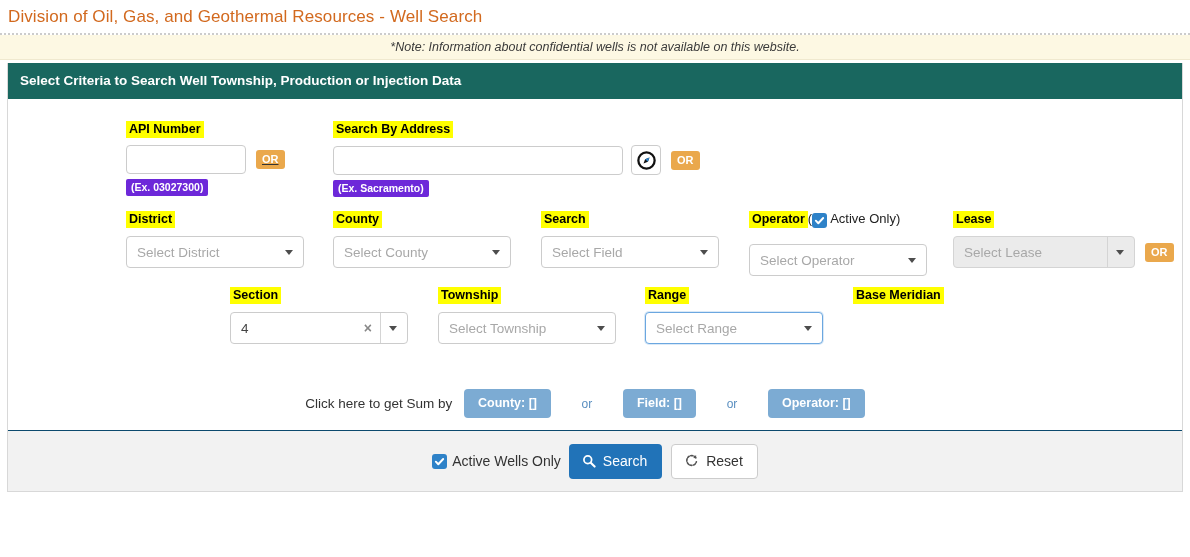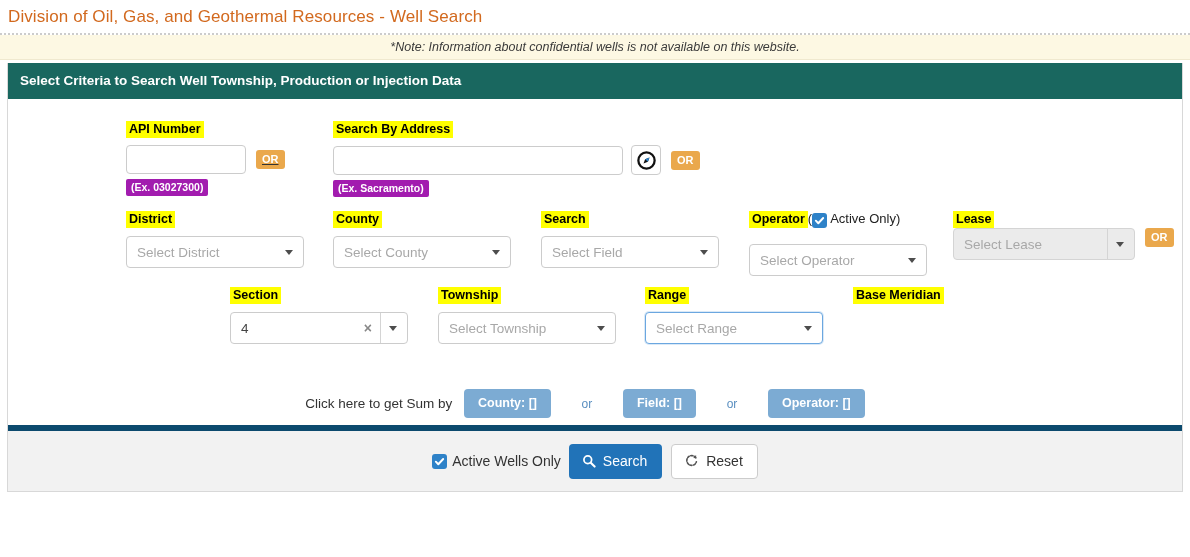--- a/index.html
+++ b/index.html
@@ -70,21 +70,21 @@
     font-size: 12.5px;
     padding: 1px 3px 2px 3px;
     display: inline-block;
     line-height: 14px;
   }
   .lbl-plain {
     color: #222222;
     font-size: 13px;
   }
   .hint {
-    background: #a21caf;
+    background: #6d28d9;
     color: #ffffff;
     font-size: 10.5px;
     font-weight: bold;
     padding: 2px 5px 3px 5px;
     display: inline-block;
     border-radius: 2px;
     margin-top: 5px;
   }
   .or-badge {
     background: #eaa84c;
@@ -215,21 +215,21 @@
     border-radius: 4px;
     margin: 0 20px;
     vertical-align: middle;
   }
 
   
   .footer {
     position: absolute;
     left: 0; right: 0; bottom: 0;
     background: #f2f2f2;
-    border-top: 6px solid #0c4a6e;
+    border-top: 1px solid #0c4a6e;
     height: 60px;
     display: flex;
     align-items: center;
     justify-content: center;
   }
   .footer-chk-label {
     font-size: 14px;
     color: #333333;
     margin: 0 8px 0 5px;
   }
@@ -336,21 +336,21 @@
             </svg>
           </span><span class="lbl-plain" style="margin-left:3px;">Active Only</span><span class="lbl-plain">)</span>
         <div class="sel" style="width:178px; margin-top:16px;">
           <span class="sel-val">Select Operator</span>
           <span class="caret"></span>
         </div>
       </div>
 
       <div class="fld" style="left:945px; top:0;">
         <span class="lbl">Lease</span>
-        <div style="display:flex; align-items:flex-start; ">
+        <div style="display:flex; align-items:center; margin-top:8px;">
           <div class="sel disabled" style="width:182px;">
             <span class="sel-val">Select Lease</span>
             <span class="sel-split">
                 <span class="caret" style="margin-left:0;"></span>
               </span>
           </div>
           <span class="or-badge" style="margin-left:10px;">OR</span>
         </div>
       </div>
     </div>

